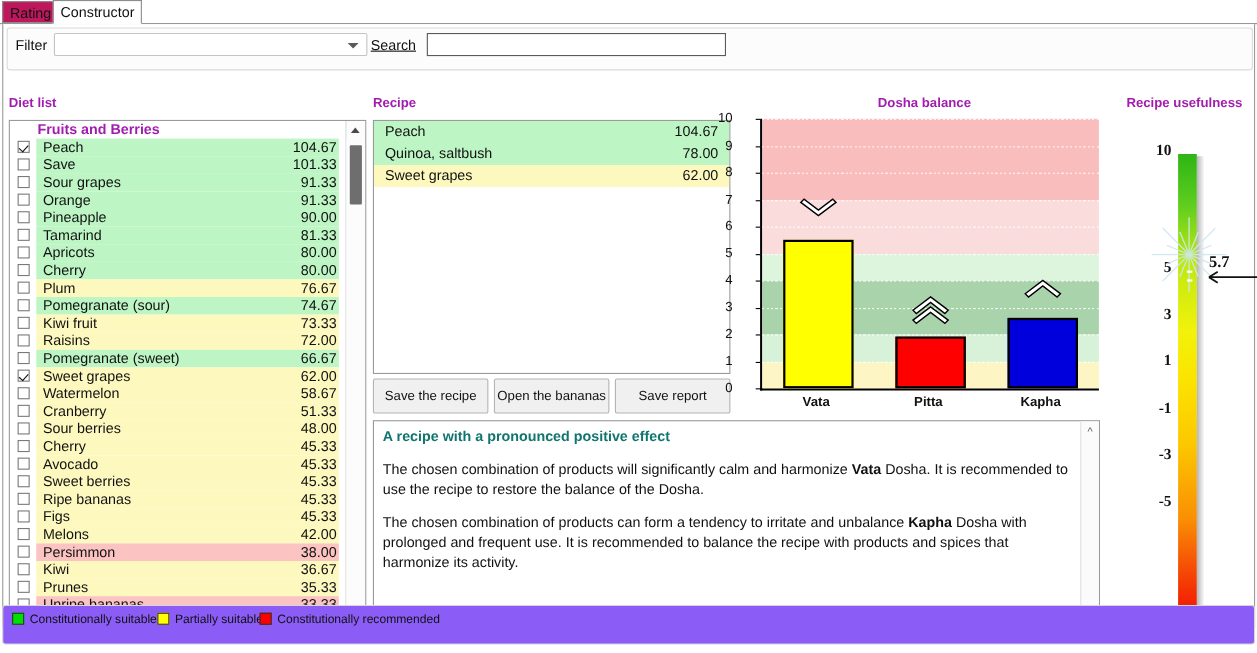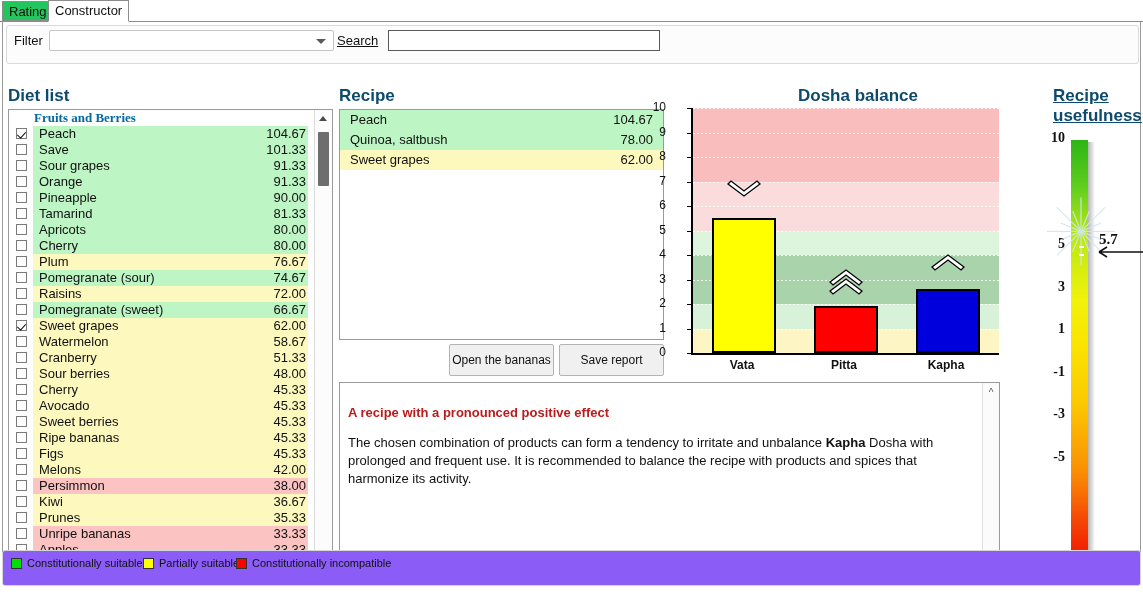--- a/index.html
+++ b/index.html
@@ -12,21 +12,21 @@
   }
   #app{position:relative;width:1143px;height:594px;box-sizing:border-box;}
 
   
   .tabstrip{position:absolute;left:0;top:0;width:1143px;height:22px;background:#fff;}
   .tab{
     position:absolute;top:0;height:21px;box-sizing:border-box;
     border:1px solid #8c8c8c;background:#fff;
     font-size:13px;line-height:19px;padding:0 6px;color:#111;
   }
-  .tab.inactive{left:2px;top:1px;height:20px;border-bottom:1px solid #8c8c8c;background:#22c55e;}
+  .tab.inactive{left:2px;top:1px;height:20px;border-bottom:1px solid #8c8c8c;background:#be185d;}
   .tab.active{left:48px;top:0;height:22px;border-bottom:1px solid #fff;background:#fff;z-index:3;}
   .tabstrip .tabline{position:absolute;left:0;top:21px;width:1143px;height:1px;background:#8c8c8c;}
 
   
   .client{
     position:absolute;left:2px;top:22px;width:1139px;height:548px;
     box-sizing:border-box;border:1px solid #9a9a9a;border-top:none;background:#fff;
   }
 
   
@@ -44,30 +44,30 @@
   .combo .arrow{
     position:absolute;right:7px;top:8px;width:0;height:0;
     border-left:5px solid transparent;border-right:5px solid transparent;border-top:5px solid #5a5a5a;
   }
   .searchbox{
     position:absolute;left:381px;top:4px;width:272px;height:21px;
     box-sizing:border-box;border:1px solid #5a5a5a;background:#fff;
   }
 
   
-  .caption{position:absolute;font-size:17px;font-weight:bold;color:#0c4a6e;}
+  .caption{position:absolute;font-size:12px;font-weight:bold;color:#a21caf;}
 
   
   .dietlist{
     position:absolute;left:5px;top:87px;width:325px;height:471px;
     box-sizing:border-box;border:1px solid #9a9a9a;background:#fff;overflow:hidden;
   }
   .dl-head{
     position:relative;height:16px;line-height:16px;padding-left:25px;
-    font-weight:bold;font-size:13px;background:#fff;color:#0369a1;font-family:Liberation Serif, serif;
+    font-weight:bold;font-size:13px;background:#fff;color:#a21caf;
   }
   .dl-rows{position:relative;width:323px;}
   .row{position:relative;height:16px;line-height:16px;font-size:13px;color:#111;}
   .row .cb{
     position:absolute;left:7px;top:2px;width:11px;height:11px;box-sizing:border-box;
     border:1px solid #7a7a7a;background:#fff;
   }
   .row .cb.on:after{
     content:"";position:absolute;left:2px;top:1px;width:4px;height:7px;
     border:solid #111;border-width:0 1.6px 1.6px 0;transform:rotate(42deg);
@@ -104,21 +104,21 @@
     border:1px solid #b4b4b4;background:#f0f0f0;border-radius:2px;
     font-size:12px;color:#111;text-align:center;line-height:30px;
   }
 
   
   .descr{
     position:absolute;left:336px;top:360px;width:661px;height:198px;
     box-sizing:border-box;border:1px solid #9a9a9a;background:#fff;overflow:hidden;
   }
   .descr-in{position:absolute;left:8px;top:6px;width:630px;}
-  .descr h4{margin:16px 0 14px 0;font-size:13px;font-weight:bold;color:#b91c1c;}
+  .descr h4{margin:0 0 14px 0;font-size:13px;font-weight:bold;color:#0f766e;}
   .descr p{margin:0 0 12px 0;font-size:13px;line-height:18px;color:#111;}
   .descr b{font-weight:bold;}
   .dsb{position:absolute;right:0;top:0;width:16px;height:100%;background:#fbfbfb;border-left:1px solid #e0e0e0;}
   .dsb .a{position:absolute;left:0;width:16px;height:16px;font-size:10px;text-align:center;color:#555;line-height:16px;}
 
   
   .chart{position:absolute;left:666px;top:86px;width:331px;height:268px;}
   .plot{position:absolute;left:22px;top:0;width:306px;height:245px;border-left:2px solid #000;border-bottom:2px solid #000;box-sizing:content-box;}
   .zband{position:absolute;left:0;width:306px;}
   .gl{position:absolute;left:0;width:306px;height:1px;
@@ -167,21 +167,21 @@
       <div class="combo">
         <span class="arrow"></span>
       </div>
       <div class="lbl search-label">Search</div>
       <div class="searchbox"></div>
     </div>
 
     <div class="caption" style="left:5px;top:64px;">Diet list</div>
     <div class="caption" style="left:336px;top:64px;">Recipe</div>
     <div class="caption" style="left:795px;top:64px;">Dosha balance</div>
-    <div class="caption" style="left:1050px;top:64px;text-decoration:underline;">Recipe usefulness</div>
+    <div class="caption" style="left:1021px;top:64px;">Recipe usefulness</div>
 
     <div class="dietlist">
       <div class="dl-head">Fruits and Berries</div>
       <div class="dl-rows" id="diet-rows">
           <div class="row">
             <div class="band g"></div>
             <div class="cb on"></div>
             <div class="nm">Peach</div>
             <div class="vl">104.67</div>
           </div>
@@ -231,20 +231,26 @@
             <div class="band y"></div>
             <div class="cb"></div>
             <div class="nm">Plum</div>
             <div class="vl">76.67</div>
           </div>
           <div class="row">
             <div class="band g"></div>
             <div class="cb"></div>
             <div class="nm">Pomegranate (sour)</div>
             <div class="vl">74.67</div>
+          </div>
+          <div class="row">
+            <div class="band y"></div>
+            <div class="cb"></div>
+            <div class="nm">Kiwi fruit</div>
+            <div class="vl">73.33</div>
           </div>
           <div class="row">
             <div class="band y"></div>
             <div class="cb"></div>
             <div class="nm">Raisins</div>
             <div class="vl">72.00</div>
           </div>
           <div class="row">
             <div class="band g"></div>
             <div class="cb"></div>
@@ -361,28 +367,30 @@
             <div class="vl">78.00</div>
           </div>
           <div class="rrow y">
             <div class="nm">Sweet grapes</div>
             <div class="vl">62.00</div>
           </div>
         </div>
     </div>
 
     <div class="btnbar">
+      <div class="btn" style="left:0px;width:105px;">Save the recipe</div>
       <div class="btn" style="left:110px;width:105px;">Open the bananas</div>
       <div class="btn" style="left:220px;width:105px;">Save report</div>
     </div>
 
     <div class="descr">
       <div class="descr-in">
         <h4>A recipe with a pronounced positive effect</h4>
         <div id="descr-paras">
+            <p>The chosen combination of products will significantly calm and harmonize <b>Vata</b> Dosha. It is recommended to use the recipe to restore the balance of the Dosha.</p>
             <p>The chosen combination of products can form a tendency to irritate and unbalance <b>Kapha</b> Dosha with prolonged and frequent use. It is recommended to balance the recipe with products and spices that harmonize its activity.</p>
           </div>
       </div>
       <div class="dsb">
         <div class="a" style="top:2px;">^</div>
         <div class="a" style="bottom:2px;">˅</div>
       </div>
     </div>
 
     <div class="chart">
@@ -499,17 +507,17 @@
   </div>
 
   <div class="status">
     <div class="leg" style="left:8px;">
       <span class="swatch" id="sw0" style="background: rgb(0, 224, 0);"></span><span>Constitutionally suitable</span>
     </div>
     <div class="leg" style="left:140px;">
       <span class="swatch" id="sw1" style="background: rgb(255, 255, 0);"></span><span>Partially suitable</span>
     </div>
     <div class="leg" style="left:233px;">
-      <span class="swatch" id="sw2" style="background: rgb(255, 0, 0);"></span><span>Constitutionally incompatible</span>
+      <span class="swatch" id="sw2" style="background: rgb(255, 0, 0);"></span><span>Constitutionally recommended</span>
     </div>
   </div>
 
 </div>
 
 </body></html>

